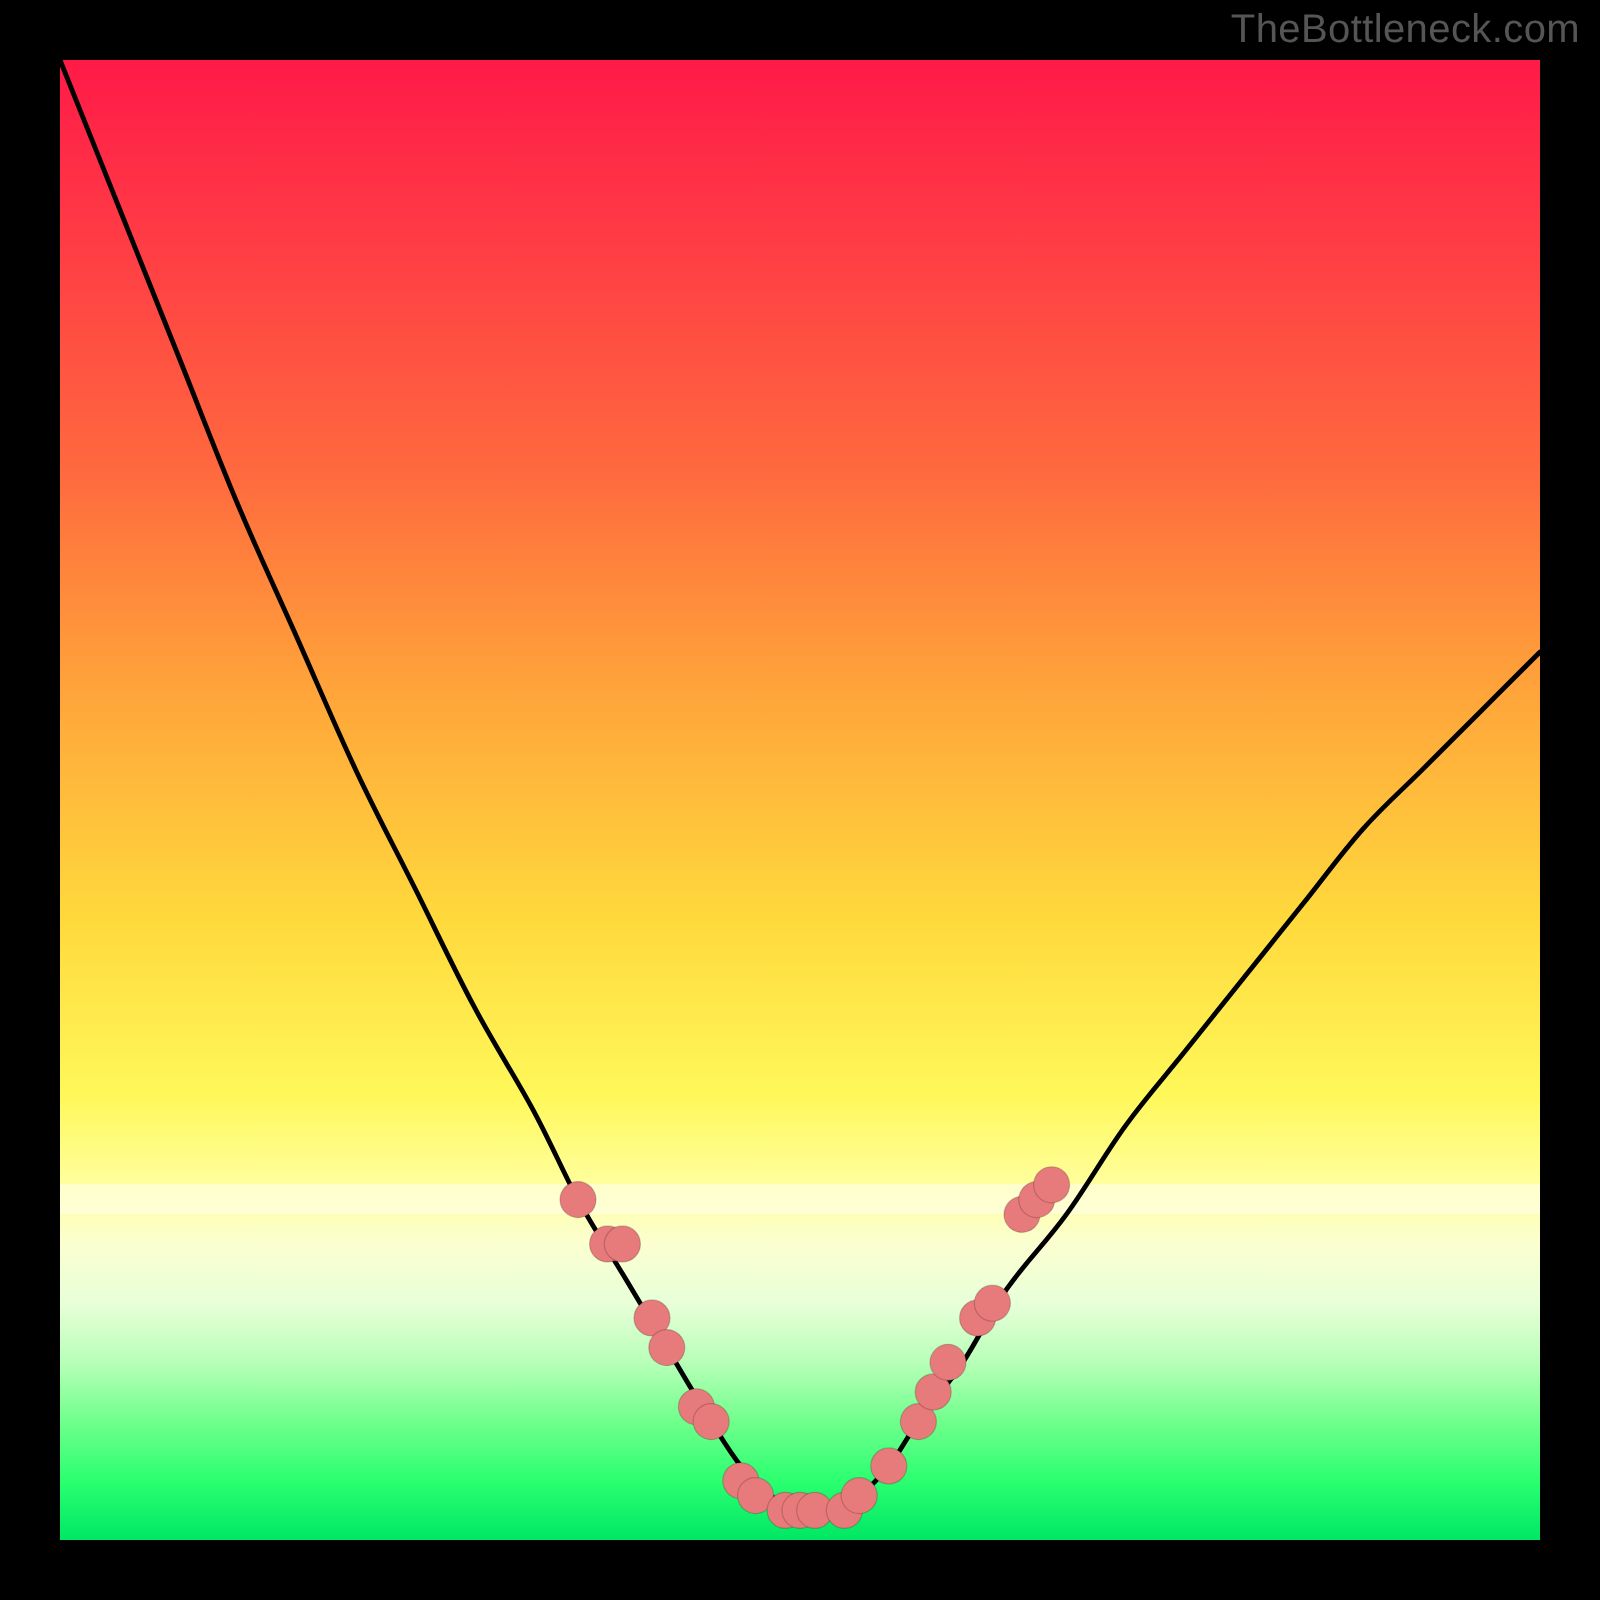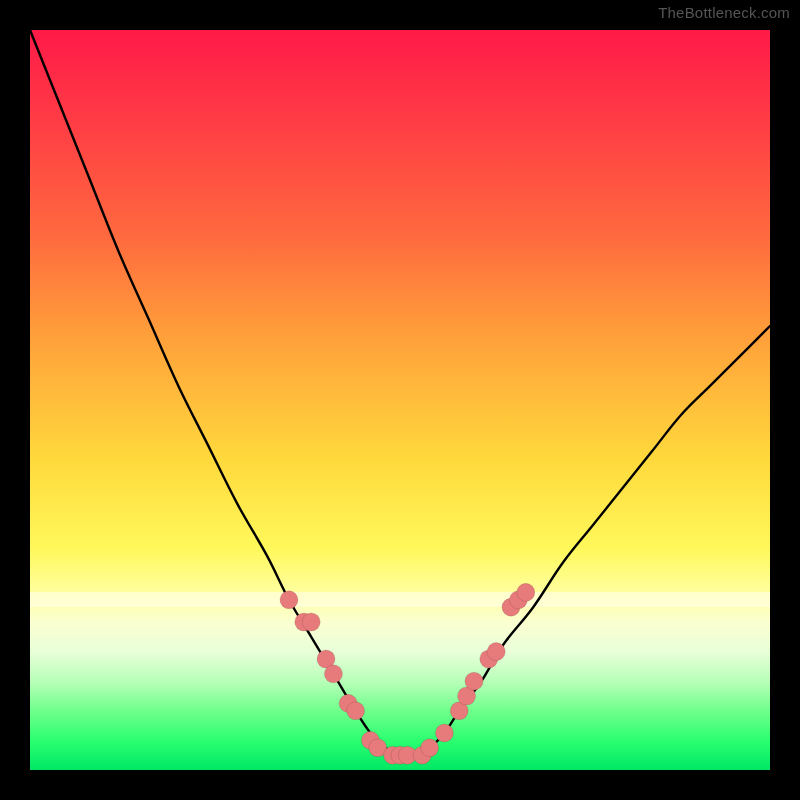--- a/index.html
+++ b/index.html
@@ -15,21 +15,21 @@
     position: relative;
     width: 800px;
     height: 800px;
     background: #000;
   }
   .watermark {
     position: absolute;
     top: 4px;
     right: 10px;
     color: #555;
-    font-size: 15px;
+    font-size: 20px;
     font-weight: 500;
     letter-spacing: 0.2px;
     z-index: 10;
   }
   .plot {
     position: absolute;
     left: 30px;
     top: 30px;
     width: 740px;
     height: 740px;

